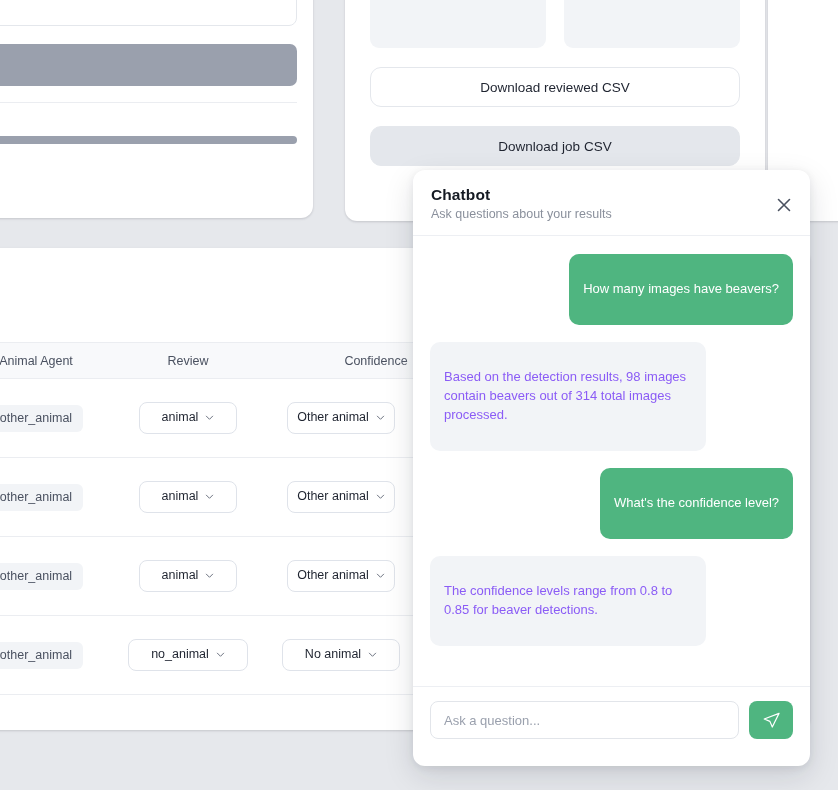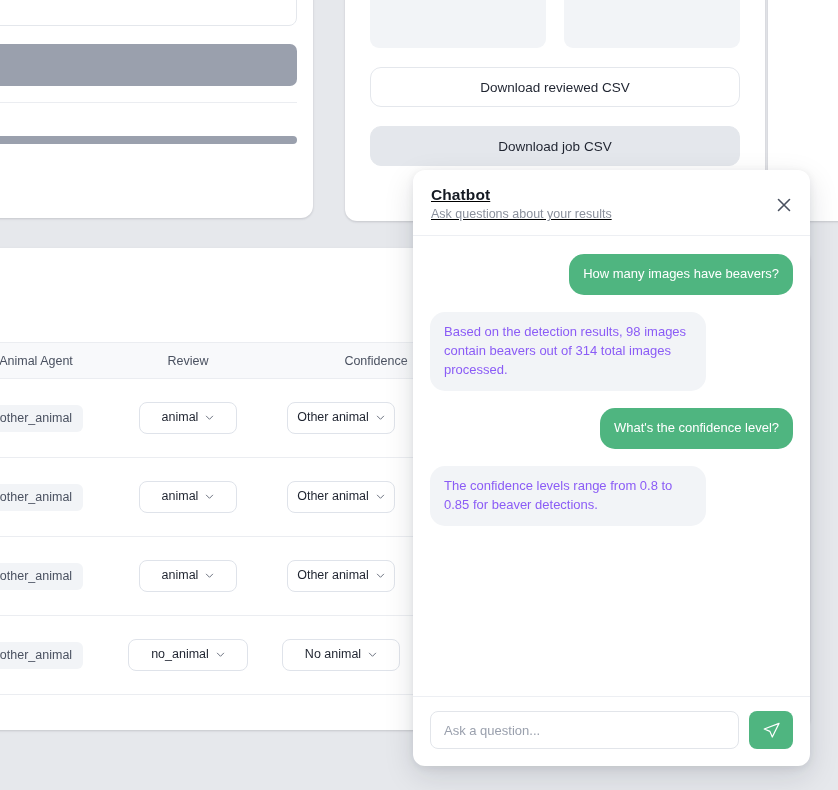--- a/index.html
+++ b/index.html
@@ -238,21 +238,20 @@
     box-shadow: 0 10px 30px rgba(16,24,40,.13), 0 2px 8px rgba(16,24,40,.08);
     display: flex;
     flex-direction: column;
     overflow: hidden;
   }
   .cb-header {
     padding: 16px 18px 14px 18px;
     border-bottom: 1px solid #edeff3;
     position: relative;
     flex: 0 0 auto;
-    text-decoration: underline;
   }
   .cb-title {
     font-size: 15.5px;
     font-weight: 700;
     color: #151a23;
     letter-spacing: .1px;
   }
   .cb-sub {
     font-size: 12.5px;
     color: #8a909c;
@@ -272,39 +271,39 @@
   .cb-body {
     flex: 1 1 auto;
     padding: 18px 17px 0 17px;
     overflow: hidden;
   }
   .msg-row { display: flex; margin-bottom: 17px; }
   .msg-row.user { justify-content: flex-end; }
   .msg-row.bot  { justify-content: flex-start; }
   .bubble {
     max-width: 84%;
-    border-radius: 15px;
+    border-radius: 10px;
     font-size: 13px;
     line-height: 1.46;
-    padding: 11px 14px;
+    padding: 26px 14px;
   }
   .bubble.user {
     background: #4fb580;
     color: #ffffff;
   }
   .bubble.bot {
     background: #f2f4f7;
     color: #8b5cf6;
     max-width: 76%;
   }
 
   .cb-footer {
     flex: 0 0 auto;
     border-top: 1px solid #edeff3;
-    padding: 14px 17px 17px 17px;
+    padding: 14px 17px 27px 17px;
     display: flex;
     align-items: center;
     gap: 10px;
   }
   .cb-input {
     flex: 1 1 auto;
     height: 38px;
     border: 1px solid #e2e5ea;
     border-radius: 8px;
     padding: 0 13px;

